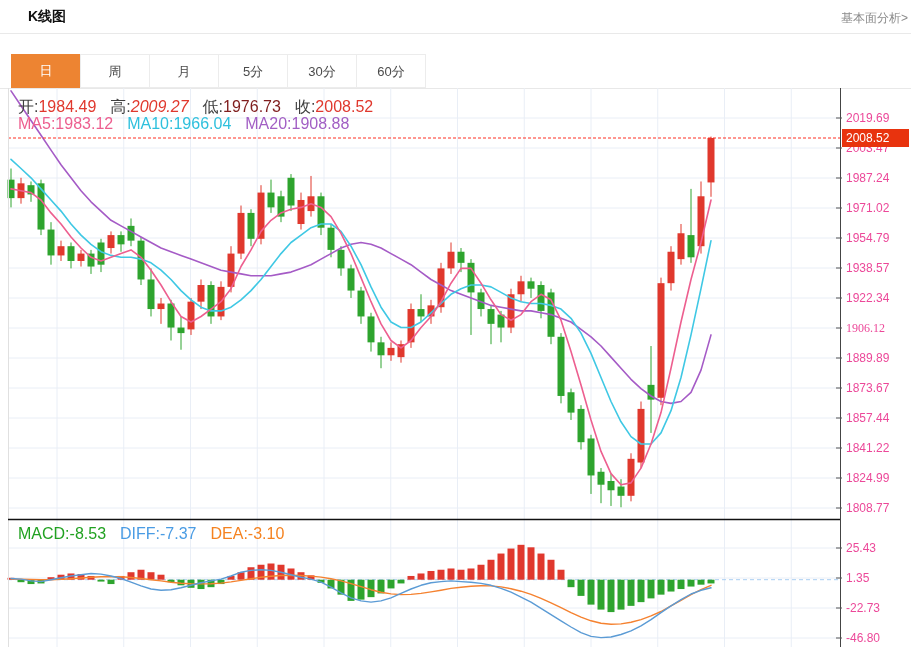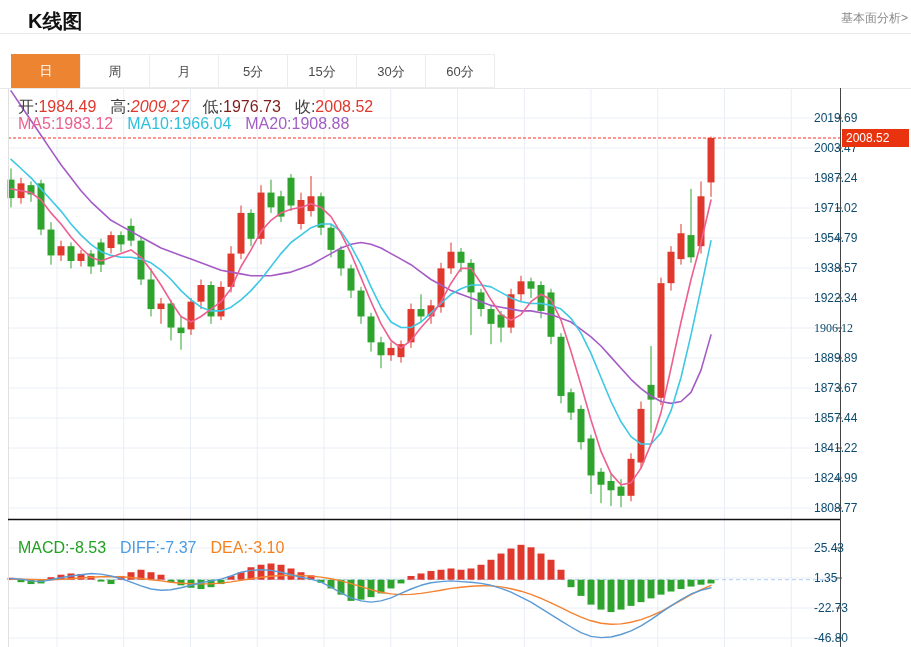--- a/index.html
+++ b/index.html
@@ -1,49 +1,48 @@
 <!DOCTYPE html>
 <html><head>
 <meta charset="utf-8">
 <style>
   html,body{margin:0;padding:0;}
   body{width:911px;height:647px;position:relative;background:#fff;overflow:hidden;
        font-family:"Liberation Sans","DejaVu Sans",sans-serif;}
   .abs{position:absolute;}
-  #title{left:28px;top:8px;font-size:20px;font-weight:bold;color:#111;}
+  #title{left:28px;top:8px;font-size:14px;font-weight:bold;color:#111;}
   #fund-link{right:3px;top:10px;font-size:12px;color:#8a8a8a;cursor:pointer;}
   #hdr-divider{left:0;top:33px;width:911px;height:1px;background:#e9e9e9;}
   #tabbar{left:12px;top:54px;display:flex;}
   .tab{width:70px;height:34px;line-height:34px;text-align:center;font-size:13px;color:#4a4a4a;
        background:#fff;border:1px solid #ececec;margin-left:-1px;box-sizing:border-box;cursor:pointer;}
   .tab.active{color:#fff;border:none;}
   #tab-underline{left:0;top:88px;width:911px;height:1px;background:#e8e8e8;}
   .inforow{display:flex;font-size:16px;white-space:nowrap;}
   .inforow .item{margin-right:14px;}
   #ohlc-row{left:18px;top:97px;}
   #ma-row{left:18px;top:115px;}
-  #macd-row{left:18px;top:539px;text-align:center;}
-  .ylabel{position:absolute;left:814px;font-size:12px;color:#0c4a6e;height:14px;line-height:14px;text-align:right;}
+  #macd-row{left:18px;top:525px;text-align:center;}
+  .ylabel{position:absolute;left:846px;font-size:12px;color:#ec4899;height:14px;line-height:14px;text-align:right;}
   #price-tag{left:842px;top:129px;width:67px;height:18px;line-height:18px;color:#fff;
              font-size:12px;padding-left:4px;box-sizing:border-box;}
   svg{position:absolute;left:0;top:0;}
 </style>
 </head>
 <body>
 
 <div class="abs" id="title">K线图</div>
 <div class="abs" id="fund-link">基本面分析&gt;</div>
 <div class="abs" id="hdr-divider"></div>
 
 <div class="abs" id="tabbar">
     <div class="tab active" style="background: rgb(237, 132, 50);">日</div>
     <div class="tab">周</div>
     <div class="tab">月</div>
     <div class="tab">5分</div>
-    <div class="tab">15分</div>
     <div class="tab">30分</div>
     <div class="tab">60分</div>
   </div>
 <div class="abs" id="tab-underline"></div>
 
 <svg id="chart-svg" width="911" height="647" viewBox="0 0 911 647">
     <line x1="57" y1="88" x2="57" y2="647" stroke="#e9eef6" stroke-width="1"></line>
     <line x1="123.75" y1="88" x2="123.75" y2="647" stroke="#e9eef6" stroke-width="1"></line>
     <line x1="190.5" y1="88" x2="190.5" y2="647" stroke="#e9eef6" stroke-width="1"></line>
     <line x1="257.25" y1="88" x2="257.25" y2="647" stroke="#e9eef6" stroke-width="1"></line>

